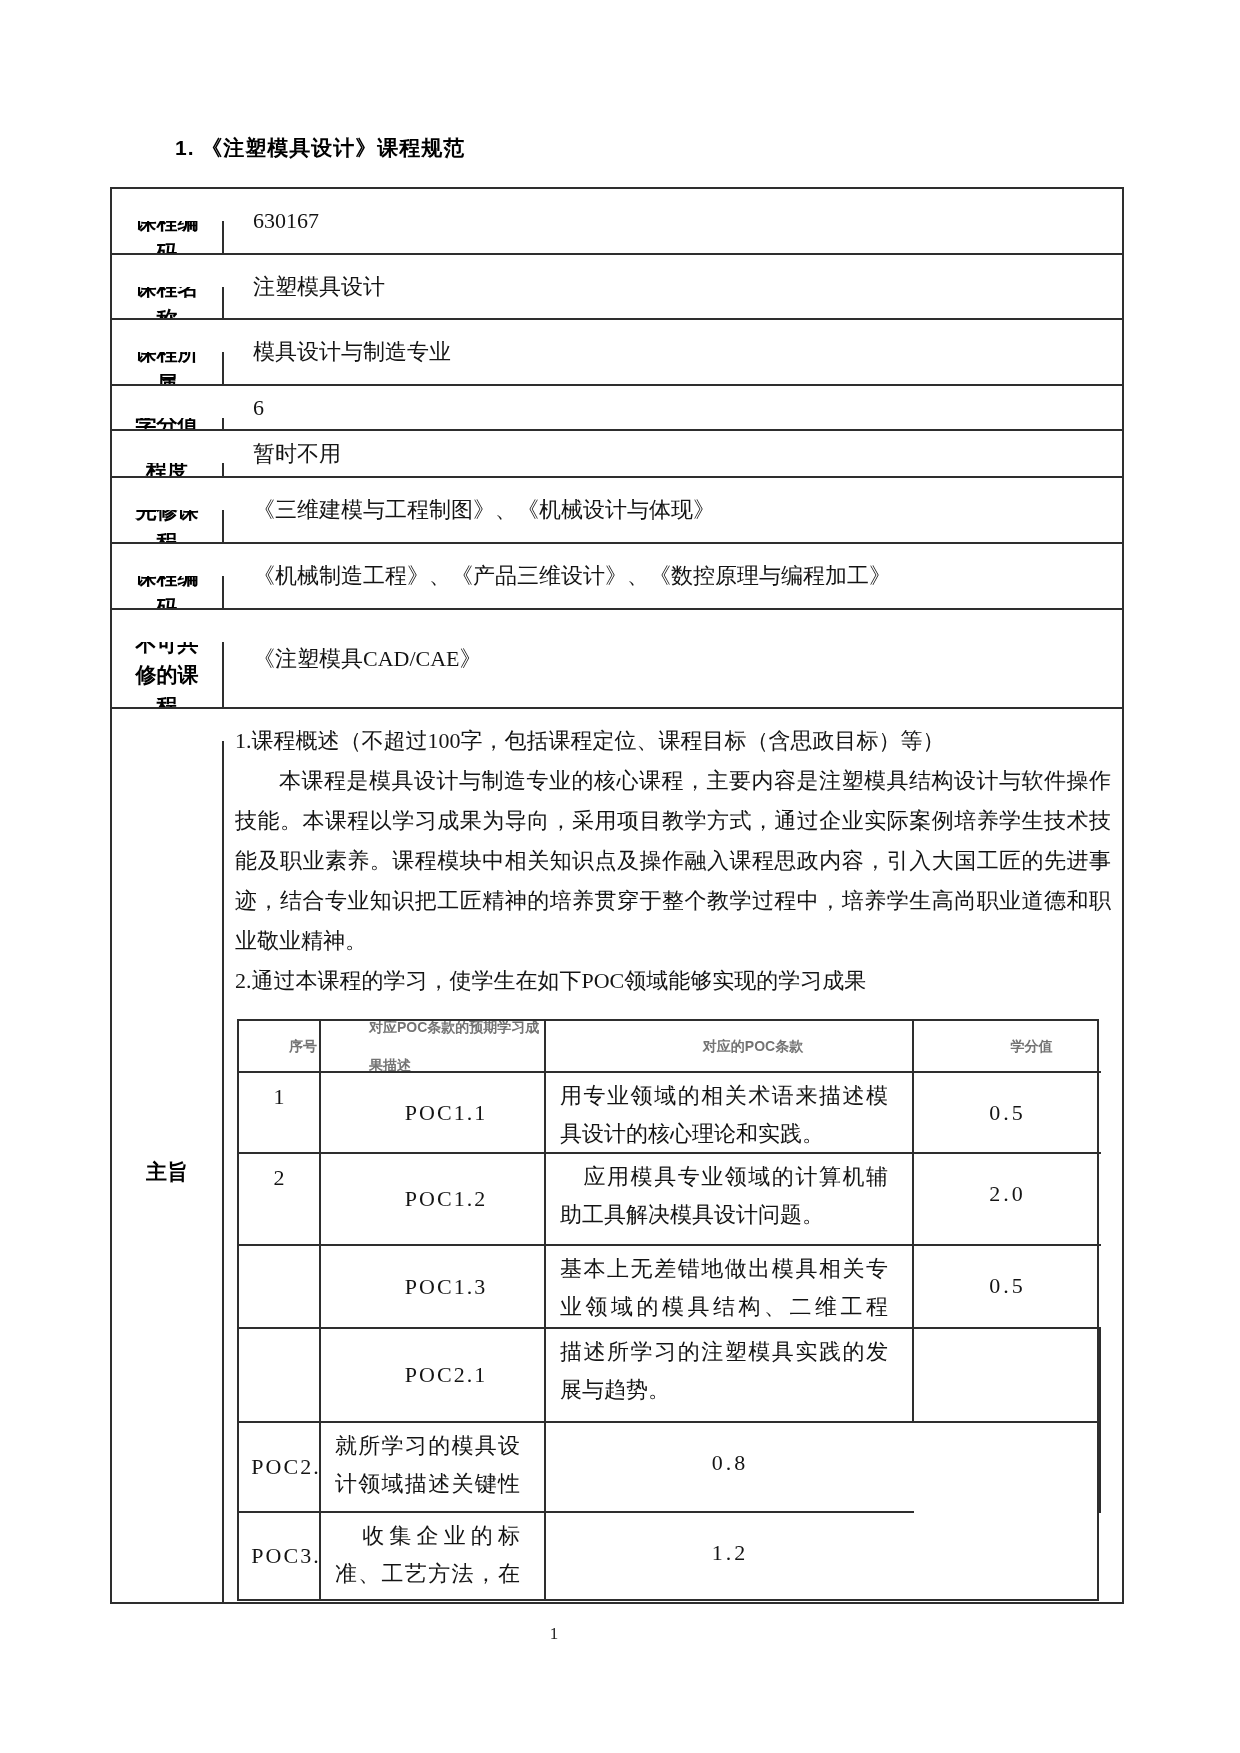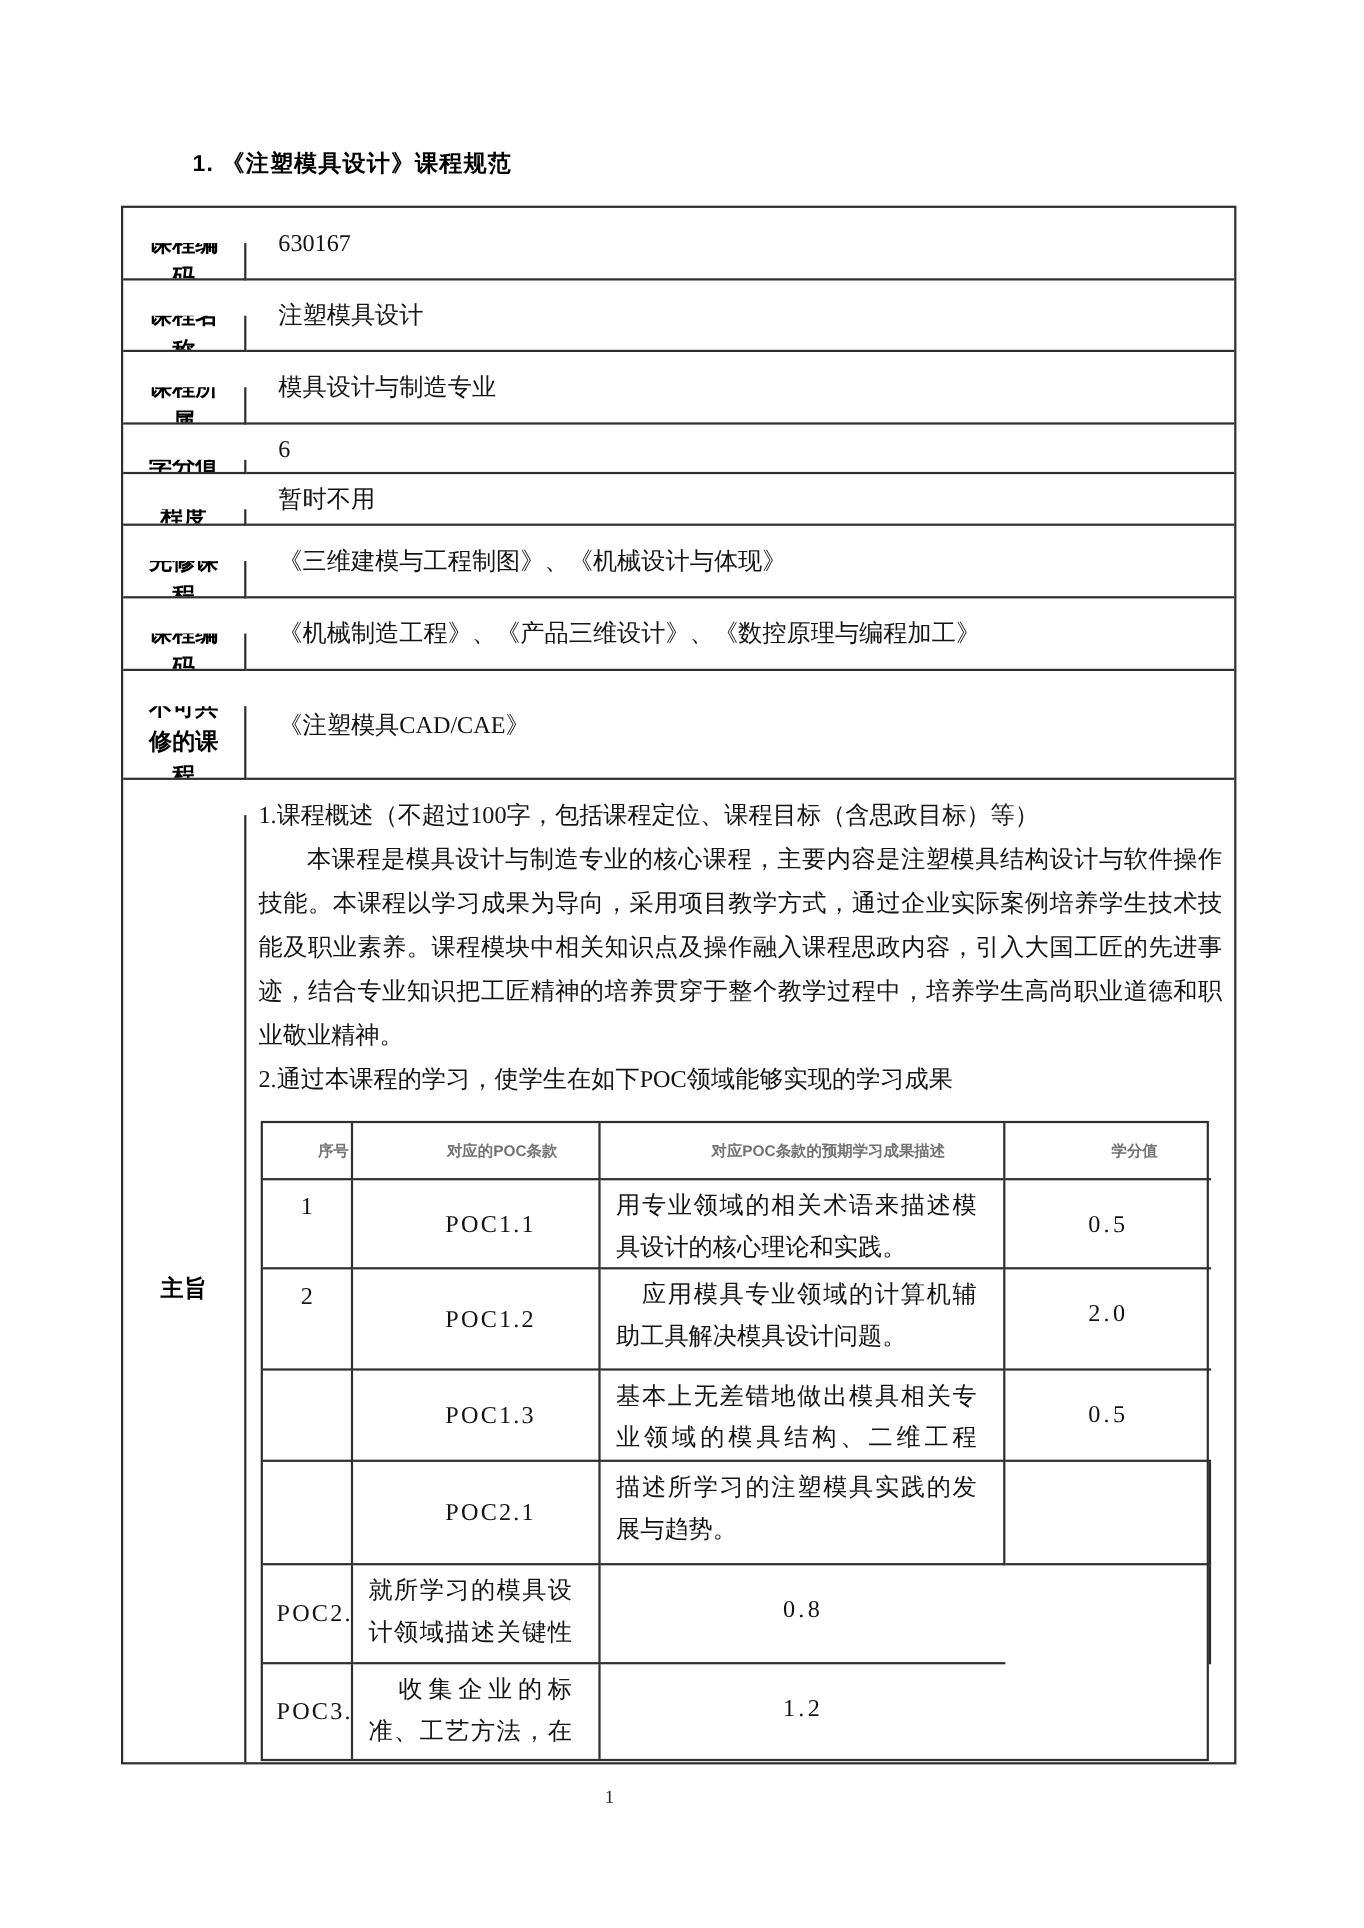--- a/index.html
+++ b/index.html
@@ -119,22 +119,22 @@
         <span>主旨</span>
       </div>
     <div class="main-cell nb">
       <div class="sec-heading">1.课程概述（不超过100字，包括课程定位、课程目标（含思政目标）等）</div>
       <div class="overview">本课程是模具设计与制造专业的核心课程，主要内容是注塑模具结构设计与软件操作技能。本课程以学习成果为导向，采用项目教学方式，通过企业实际案例培养学生技术技能及职业素养。课程模块中相关知识点及操作融入课程思政内容，引入大国工匠的先进事迹，结合专业知识把工匠精神的培养贯穿于整个教学过程中，培养学生高尚职业道德和职业敬业精神。</div>
       <div class="sec-heading">2.通过本课程的学习，使学生在如下POC领域能够实现的学习成果</div>
 
       <div class="inner">
 
         <div class="ic ih">序号</div>
+        <div class="ic ih">对应POC条款的预期学习成果描述</div>
         <div class="ic ih">对应的POC条款</div>
-        <div class="ic ih">对应POC条款的预期学习成果描述</div>
         <div class="ic ih lastcol">学分值</div>
 
         <div class="ic i-no">1</div>
         <div class="ic i-poc">POC1.1</div>
         <div class="ic i-desc">用专业领域的相关术语来描述模具设计的核心理论和实践。</div>
         <div class="ic i-credit lastcol">0.5</div>
 
         <div class="ic i-no">2</div>
         <div class="ic i-poc">POC1.2</div>
         <div class="ic i-desc">　应用模具专业领域的计算机辅助工具解决模具设计问题。</div>

